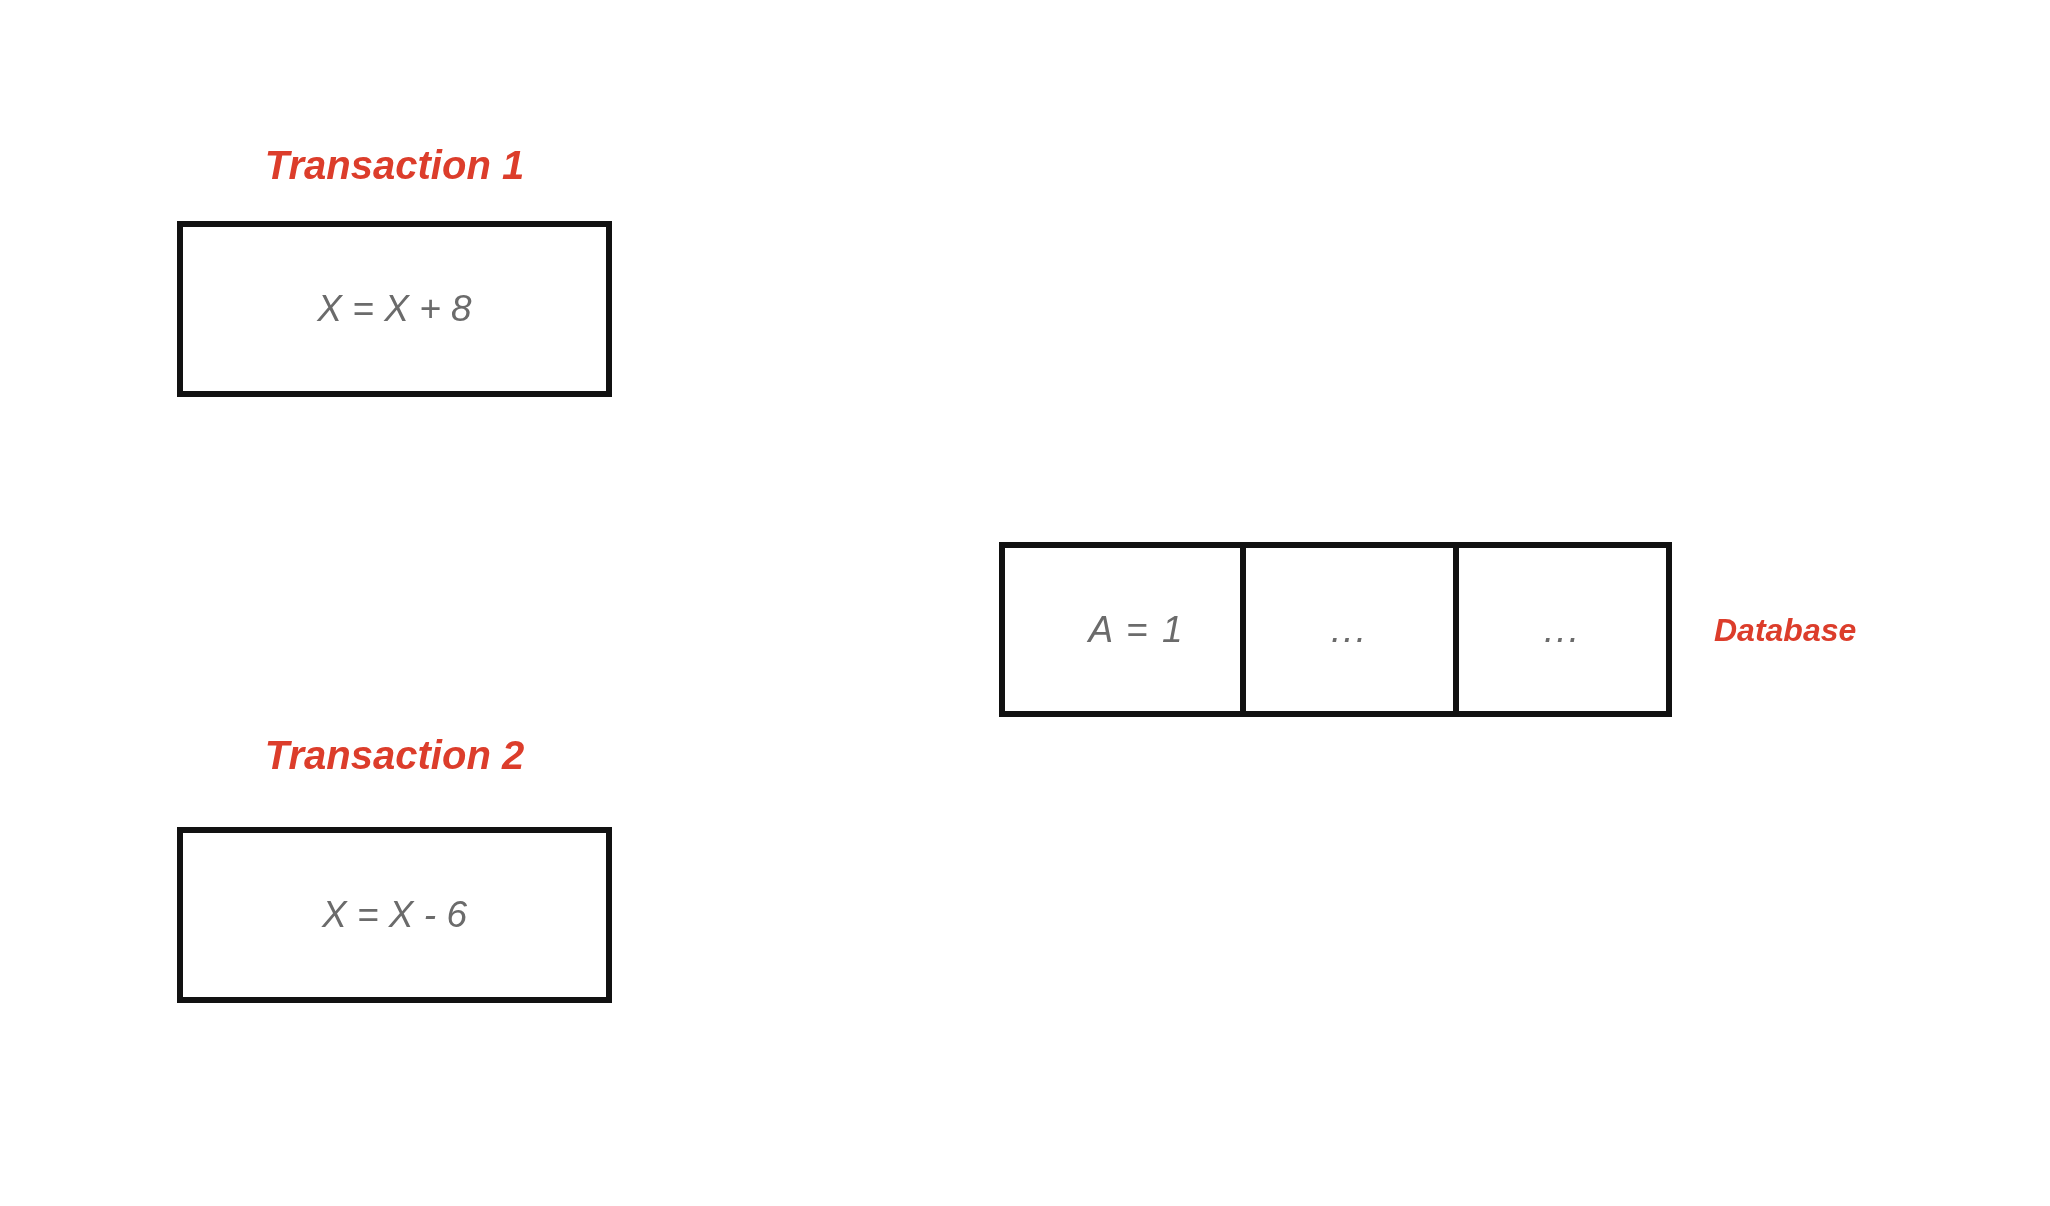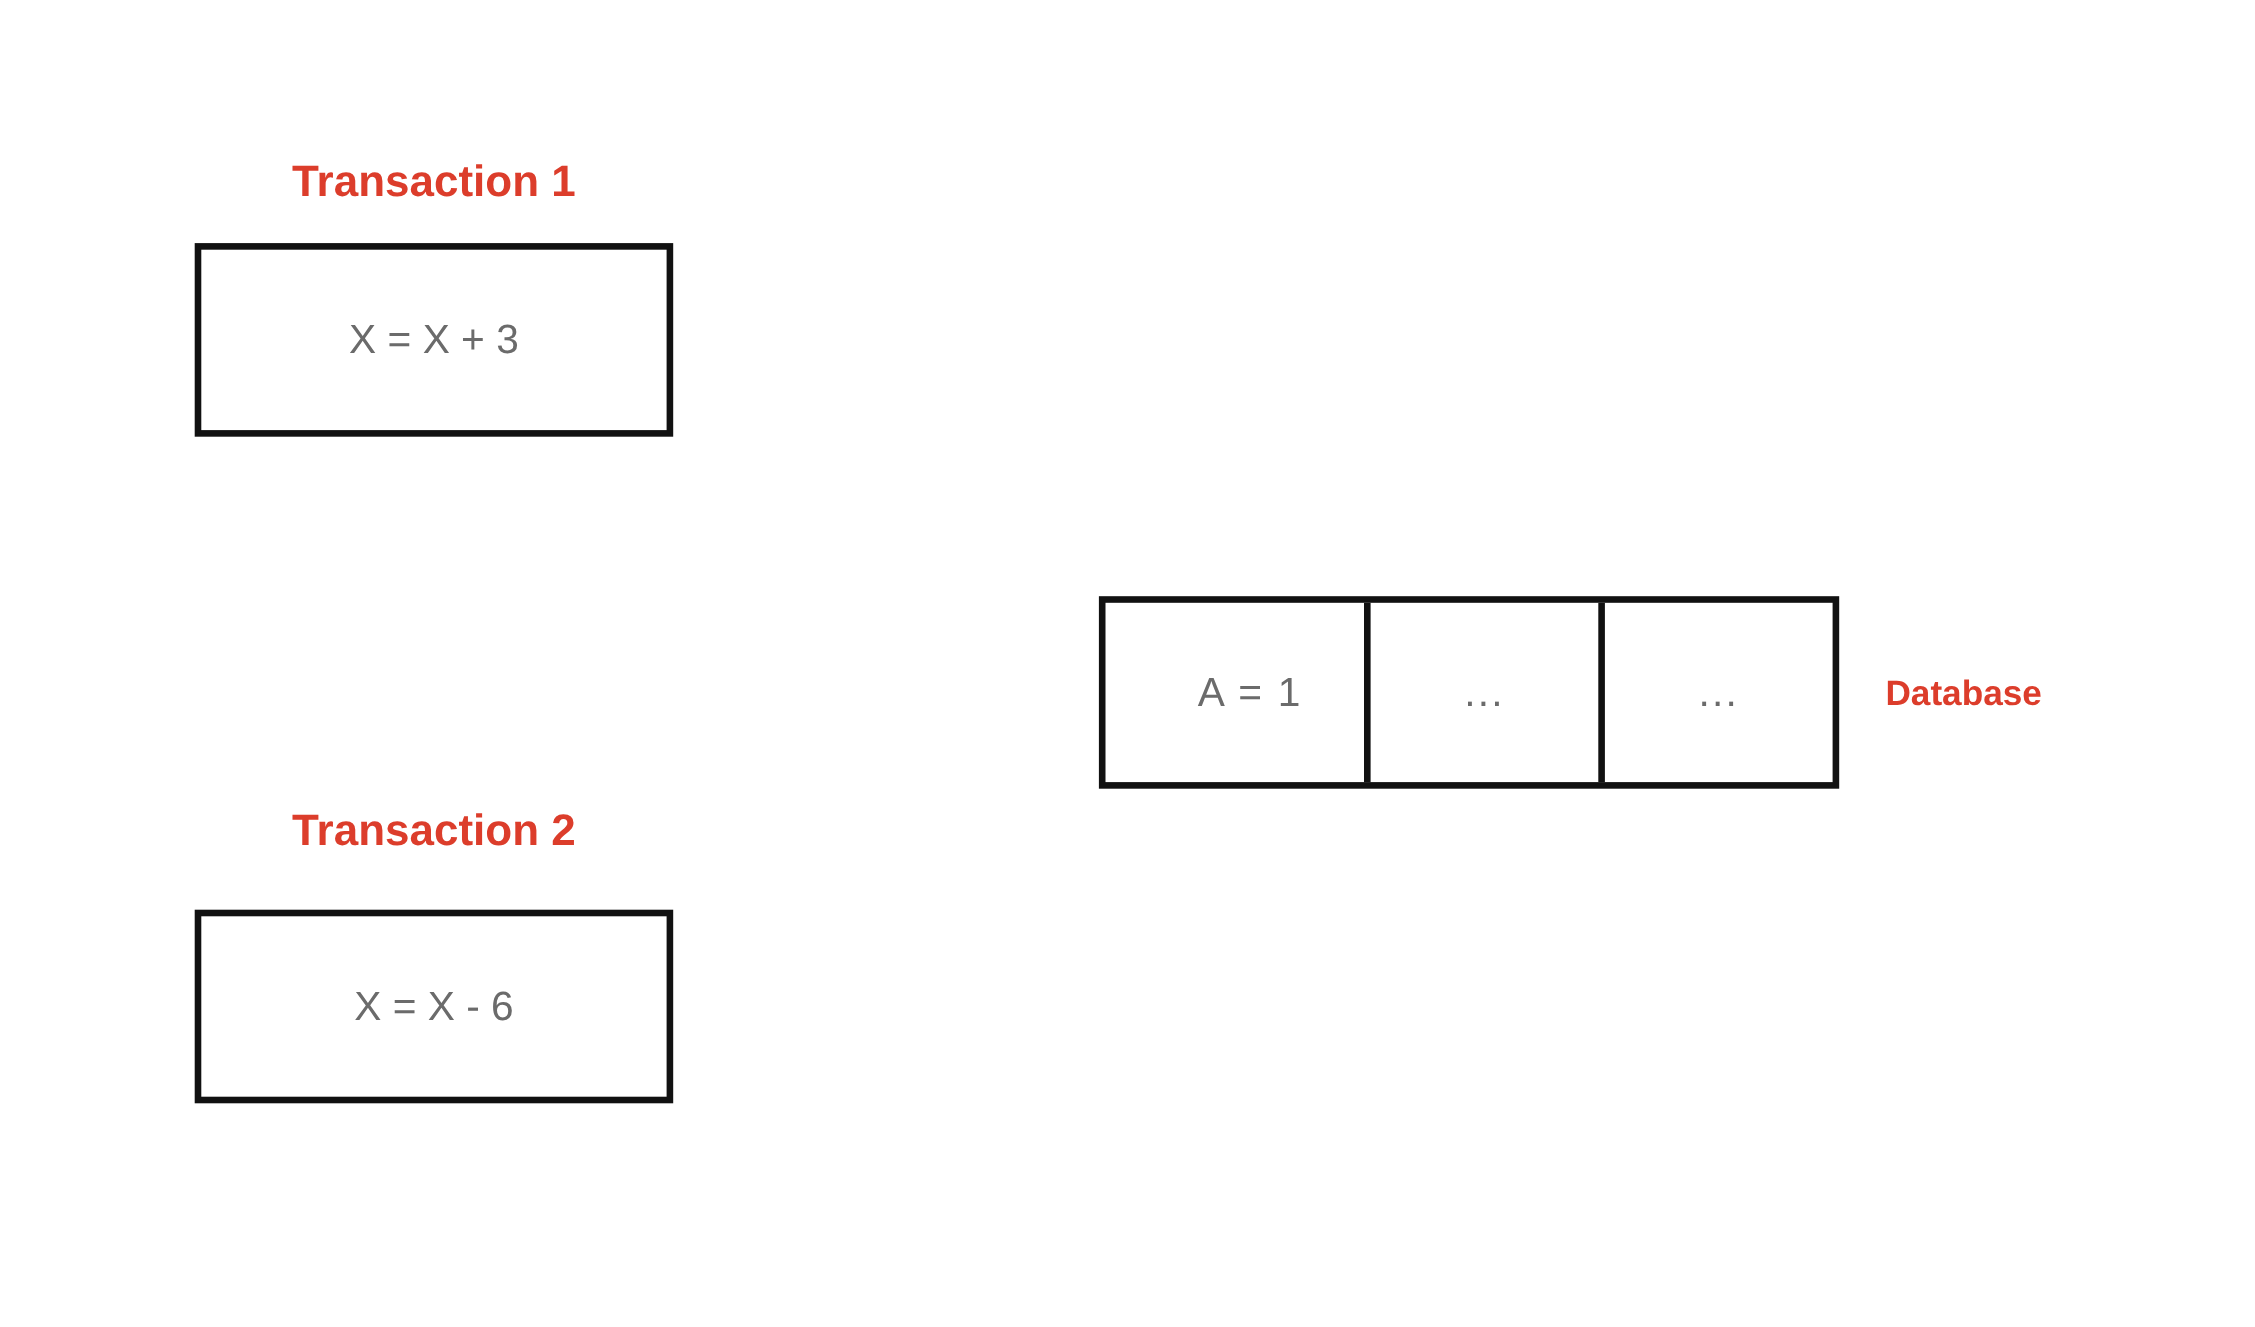--- a/index.html
+++ b/index.html
@@ -1,21 +1,21 @@
 <!DOCTYPE html>
 <html style="--page-bg: #ffffff; --accent-red: #DC3D2B; --border-black: #111111; --text-gray: #6B6B6B;"><head>
 <meta charset="utf-8">
 <style>
   :root {
     --page-bg: #ffffff;
     --accent-red: #DC3D2B;
     --border-black: #111111;
     --text-gray: #6B6B6B;
   }
-  * { margin: 0; padding: 0; box-sizing: border-box; }
+  * { margin: 0; padding: 0; box-sizing: border-box; font-style: italic; }
   html, body {
     background: var(--page-bg);
     font-family: "Liberation Sans", sans-serif;
   }
   .canvas {
     position: relative;
     width: 2050px;
     height: 1206px;
     background: var(--page-bg);
     overflow: hidden;
@@ -88,21 +88,21 @@
   }
 </style>
 </head>
 <body>
 
 <div class="canvas">
 
   <div class="t-label t1">Transaction 1</div>
 
   <div class="t-box b1">
-    <span class="op-text">X = X + 3</span>
+    <span class="op-text">X = X + 8</span>
   </div>
 
   <div class="t-label t2">Transaction 2</div>
 
   <div class="t-box b2">
     <span class="op-text">X = X - 6</span>
   </div>
 
   <div class="db-row">
     <div class="db-cell">

